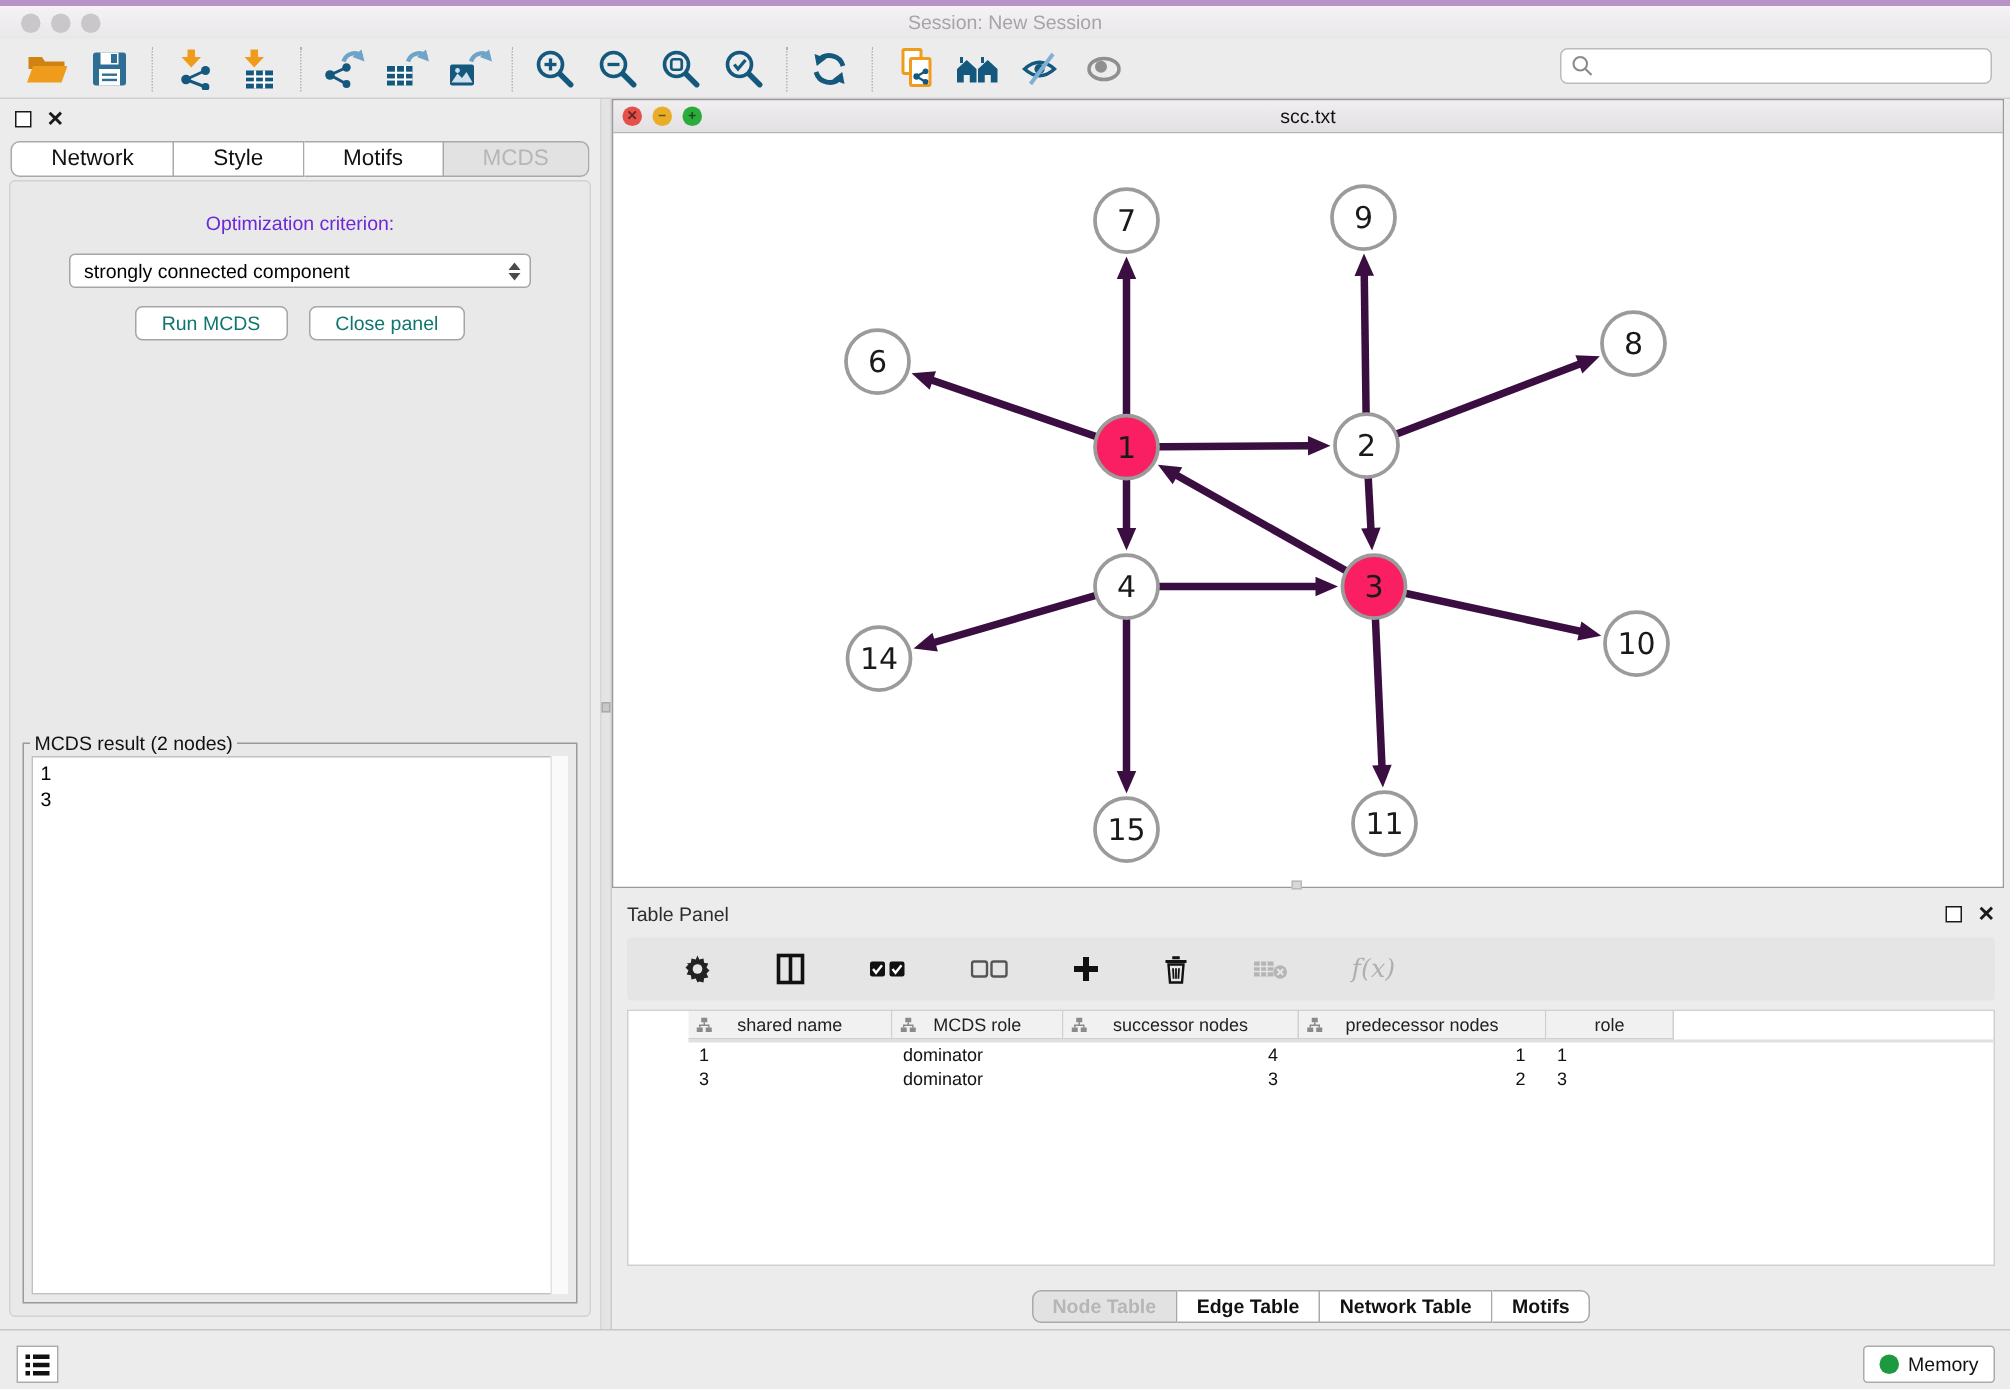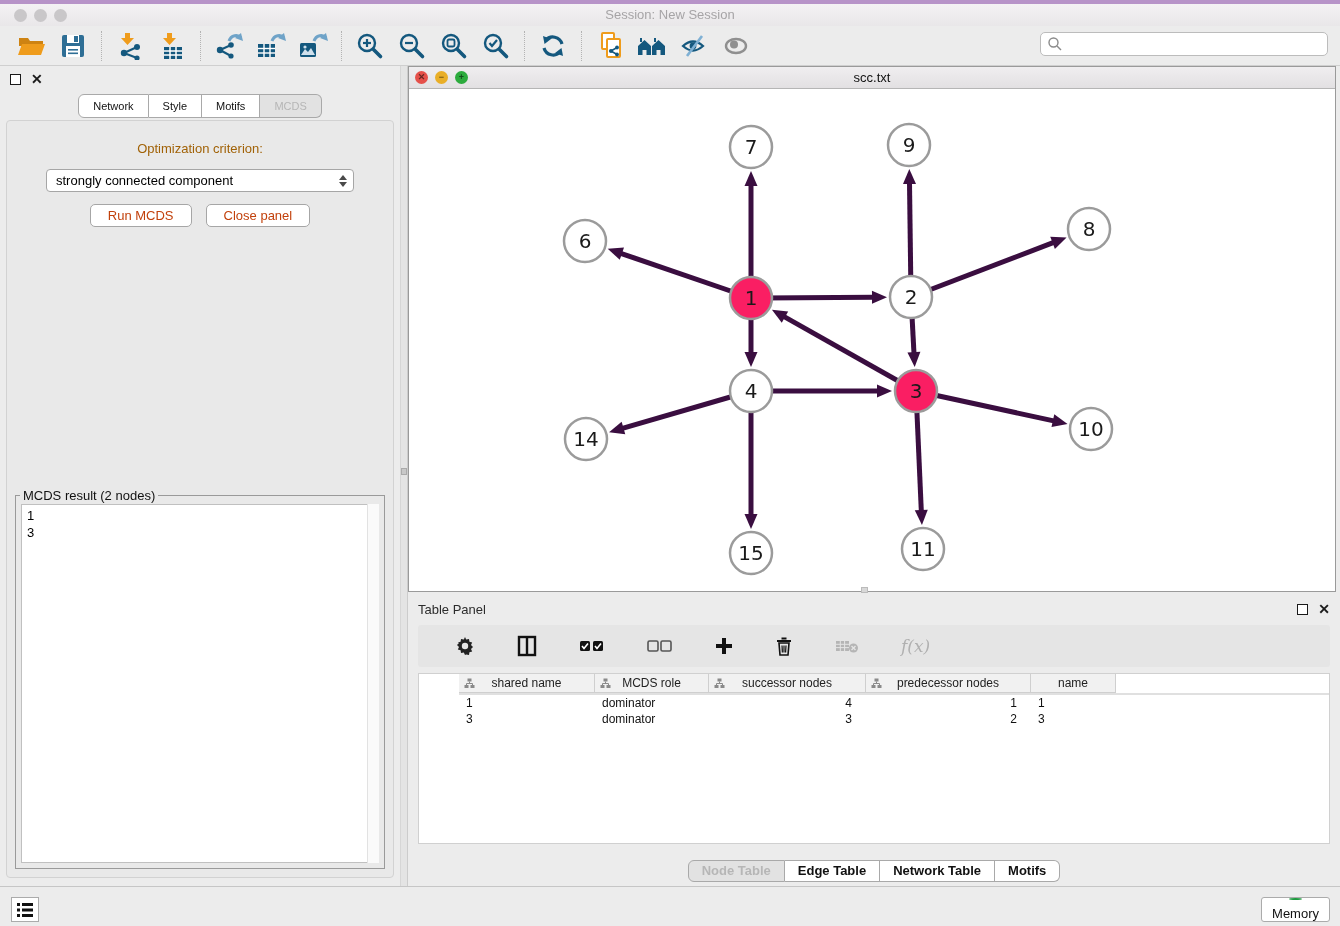--- a/index.html
+++ b/index.html
@@ -21,34 +21,34 @@
   #quick-search input { border:none; outline:none; flex:1; font-size:13px; font-family:"Liberation Sans",sans-serif; background:transparent; }
 
   
   #control-panel { left:0; top:66px; width:400px; height:820px; background:#ececec; }
   .panel-head { height:26px; display:flex; align-items:center; padding:0 10px; }
   .panel-title { font-size:13px; color:#2c2c2c; flex:1; }
   .float-icon { width:11px; height:11px; border:1.5px solid #1a1a1a; background:#fff; margin-right:10px; }
   .close-icon { font-size:14px; font-weight:bold; color:#1a1a1a; line-height:11px; }
   .tabs-row { display:flex; justify-content:center; margin-top:2px; }
   .seg { display:flex; }
-  .seg .tab { font-size:11px; color:#111; background:#fff; border:1px solid #a9a9a9; border-left:none; padding:3px 14px; line-height:16px; }
+  .seg .tab { font-size:15px; color:#111; background:#fff; border:1px solid #a9a9a9; border-left:none; padding:3px 26px; line-height:16px; }
   .seg .tab:first-child { border-left:1px solid #a9a9a9; border-radius:6px 0 0 6px; }
   .seg .tab:last-child { border-radius:0 6px 6px 0; }
   .seg .tab.selected { background:#e2e2e2; color:#b6b6b6; }
   #cp-body { position:absolute; left:6px; right:6px; top:54px; bottom:8px; background:#e9e9e9; border:1px solid #d2d2d2; border-radius:4px; }
-  #opt-label { text-align:center; margin-top:20px; font-size:13px; color:#a16207; }
+  #opt-label { text-align:center; margin-top:20px; font-size:13px; color:#6d28d9; }
   #criterion-select { margin:13px auto 0; width:308px; height:23px; background:#fff; border:1px solid #a6a6a6; border-radius:4px; display:flex; align-items:center; padding:0 4px 0 9px; font-size:13px; }
   #criterion-select .val { flex:1; }
   .stepper { display:flex; flex-direction:column; align-items:center; gap:2px; padding-right:2px; }
   .stepper i { width:0; height:0; border-left:4px solid transparent; border-right:4px solid transparent; }
   .stepper .up { border-bottom:5px solid #4a4a4a; }
   .stepper .dn { border-top:5px solid #4a4a4a; }
   #cp-buttons { display:flex; justify-content:center; gap:14px; margin-top:12px; }
-  .mac-btn { background:#fff; border:1px solid #a6a6a6; border-radius:5px; font-size:13px; padding:3px 17px; color:#c2410c; }
+  .mac-btn { background:#fff; border:1px solid #a6a6a6; border-radius:5px; font-size:13px; padding:3px 17px; color:#0f766e; }
   #result-box { position:absolute; left:8px; right:8px; top:374px; bottom:8px; border:1px solid #9a9a9a; }
   #result-legend { position:absolute; top:-8px; left:4px; background:#e9e9e9; padding:0 3px; font-size:13px; color:#111; }
   #result-text { position:absolute; left:5px; right:5px; top:8px; bottom:5px; background:#fff; border:1px solid #c0c0c0; font-size:13px; line-height:17px; padding:2px 5px; white-space:pre; overflow:hidden; }
   #result-scroll { position:absolute; right:5px; top:8px; bottom:5px; width:12px; background:#fafafa; border-left:1px solid #e2e2e2; }
 
   
   #v-splitter { left:400px; top:66px; width:8px; height:820px; background:#e4e4e4; border-left:1px solid #d6d6d6; border-right:1px solid #cccccc; }
   #v-grip { left:401px; top:468px; width:6px; height:7px; background:#c8c8c8; border:1px solid #aaa; }
   #h-grip { left:861px; top:587px; width:7px; height:6px; background:#d8d8d8; border:1px solid #bbb; }
 
@@ -71,21 +71,21 @@
   .tr { display:flex; height:16px; }
   .td { font-size:12px; color:#111; line-height:16px; overflow:hidden; }
 
   #tbl-tabs { display:flex; justify-content:center; margin-top:16px; }
   #tbl-tabs .tab { padding:2px 13px; line-height:16px; font-size:13px; font-weight:bold; }
   #tbl-tabs .tab.selected { font-weight:bold; }
 
   
   #statusbar { left:0; top:886px; width:1340px; height:40px; background:#ececec; border-top:1px solid #c6c6c6; }
   #menu-list-btn { position:absolute; left:11px; top:10px; width:28px; height:25px; background:#fff; border:1px solid #ababab; display:flex; align-items:center; justify-content:center; }
-  #memory-btn { position:absolute; right:10px; top:10px; height:25px; background:#fff; border:1px solid #ababab; border-radius:3px; display:flex; align-items:center; gap:6px; padding:0 10px; font-size:13px; color:#111;flex-direction:column; }
+  #memory-btn { position:absolute; right:10px; top:10px; height:25px; background:#fff; border:1px solid #ababab; border-radius:3px; display:flex; align-items:center; gap:6px; padding:0 10px; font-size:13px; color:#111; }
   #memory-dot { width:13px; height:13px; border-radius:50%; background:#1d9a3f; }
 </style>
 </head>
 <body>
 
 <div id="top-strip" class="abs"></div>
 <div id="titlebar" class="abs">
   <span class="traffic" style="left:14px"></span>
   <span class="traffic" style="left:34px"></span>
   <span class="traffic" style="left:54px"></span>
@@ -475,21 +475,21 @@
         <div class="th" style="width: 165px;">
           <svg class="col-icon" width="11" height="11" viewBox="0 0 11 11">
             <rect x="3.5" y="0.5" width="4" height="3" fill="#8a8a8a"></rect>
             <rect x="0.5" y="7" width="4" height="3" fill="#8a8a8a"></rect>
             <rect x="6.5" y="7" width="4" height="3" fill="#8a8a8a"></rect>
             <path d="M5.5 3.5v2M2.5 7V5.5h6V7" stroke="#8a8a8a" fill="none" stroke-width="1"></path>
           </svg>
           <span>predecessor nodes</span>
         </div>
         <div class="th" style="width: 85px;">
-          <span>name</span>
+          <span>role</span>
         </div>
       </div>
     <div id="tbl-body">
         <div class="tr">
           <div class="td" style="width: 136px; text-align: left; padding: 0px 0px 0px 7px;">1</div>
           <div class="td" style="width: 114px; text-align: left; padding: 0px 0px 0px 7px;">dominator</div>
           <div class="td" style="width: 157px; text-align: right; padding: 0px 14px 0px 0px;">4</div>
           <div class="td" style="width: 165px; text-align: right; padding: 0px 14px 0px 0px;">1</div>
           <div class="td" style="width: 85px; text-align: left; padding: 0px 0px 0px 7px;">1</div>
         </div>

